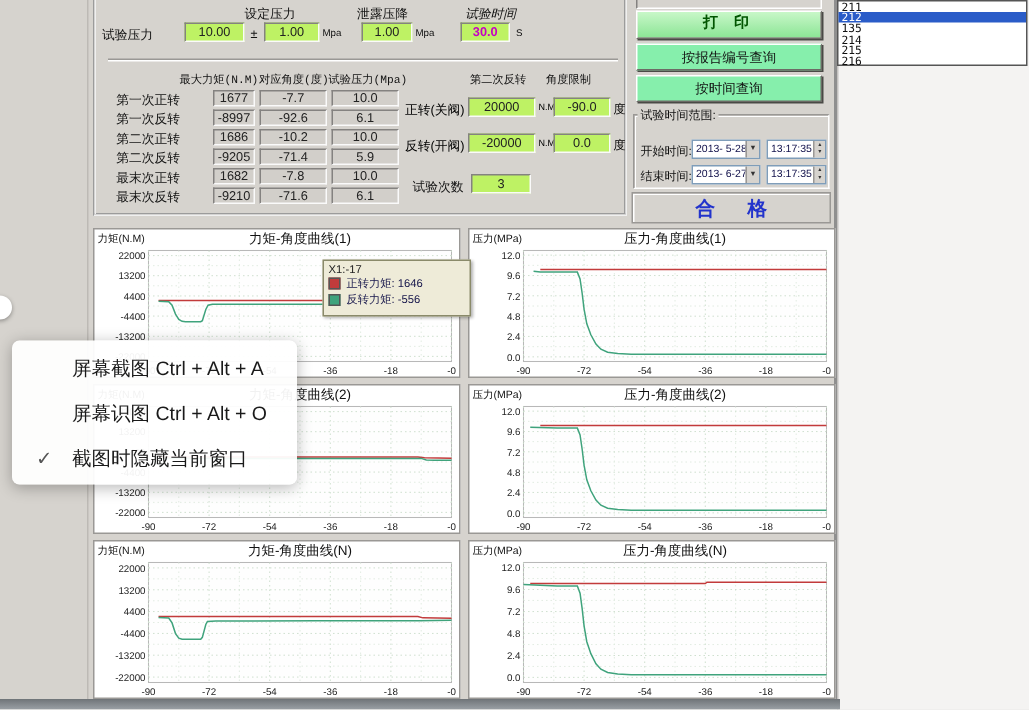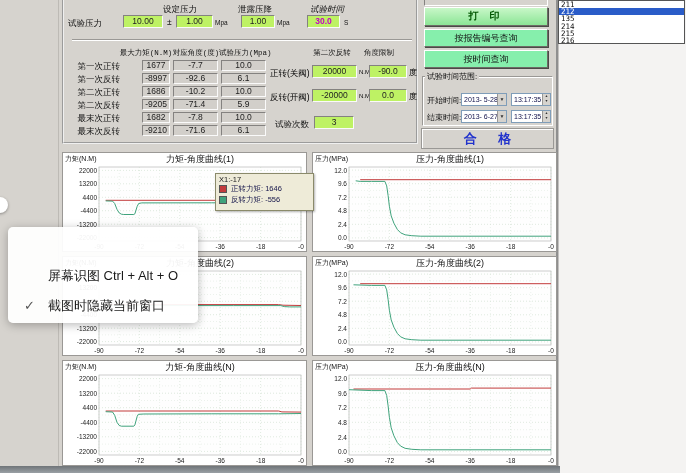--- a/index.html
+++ b/index.html
@@ -521,19 +521,20 @@
   <div id="listbox">
       <div class="li" style="top: 0px;">211</div>
       <div class="li sel" style="top: 7.2px;">212</div>
       <div class="li" style="top: 14.4px;">135</div>
       <div class="li" style="top: 21.6px;">214</div>
       <div class="li" style="top: 28.8px;">215</div>
       <div class="li" style="top: 36px;">216</div>
     </div>
 
   <div id="ctx-menu">
+      <div class="mi" style="top: 4px;">屏幕截图 Ctrl + Alt + A</div>
       <div class="mi" style="top: 34px;">屏幕识图 Ctrl + Alt + O</div>
       <div class="mi" style="top: 64px;"><span class="chk">✓</span>截图时隐藏当前窗口</div>
     </div>
   <div id="drag-handle"></div>
 
   <div id="bottom-strip"></div>
 </div>
 
 </body></html>

